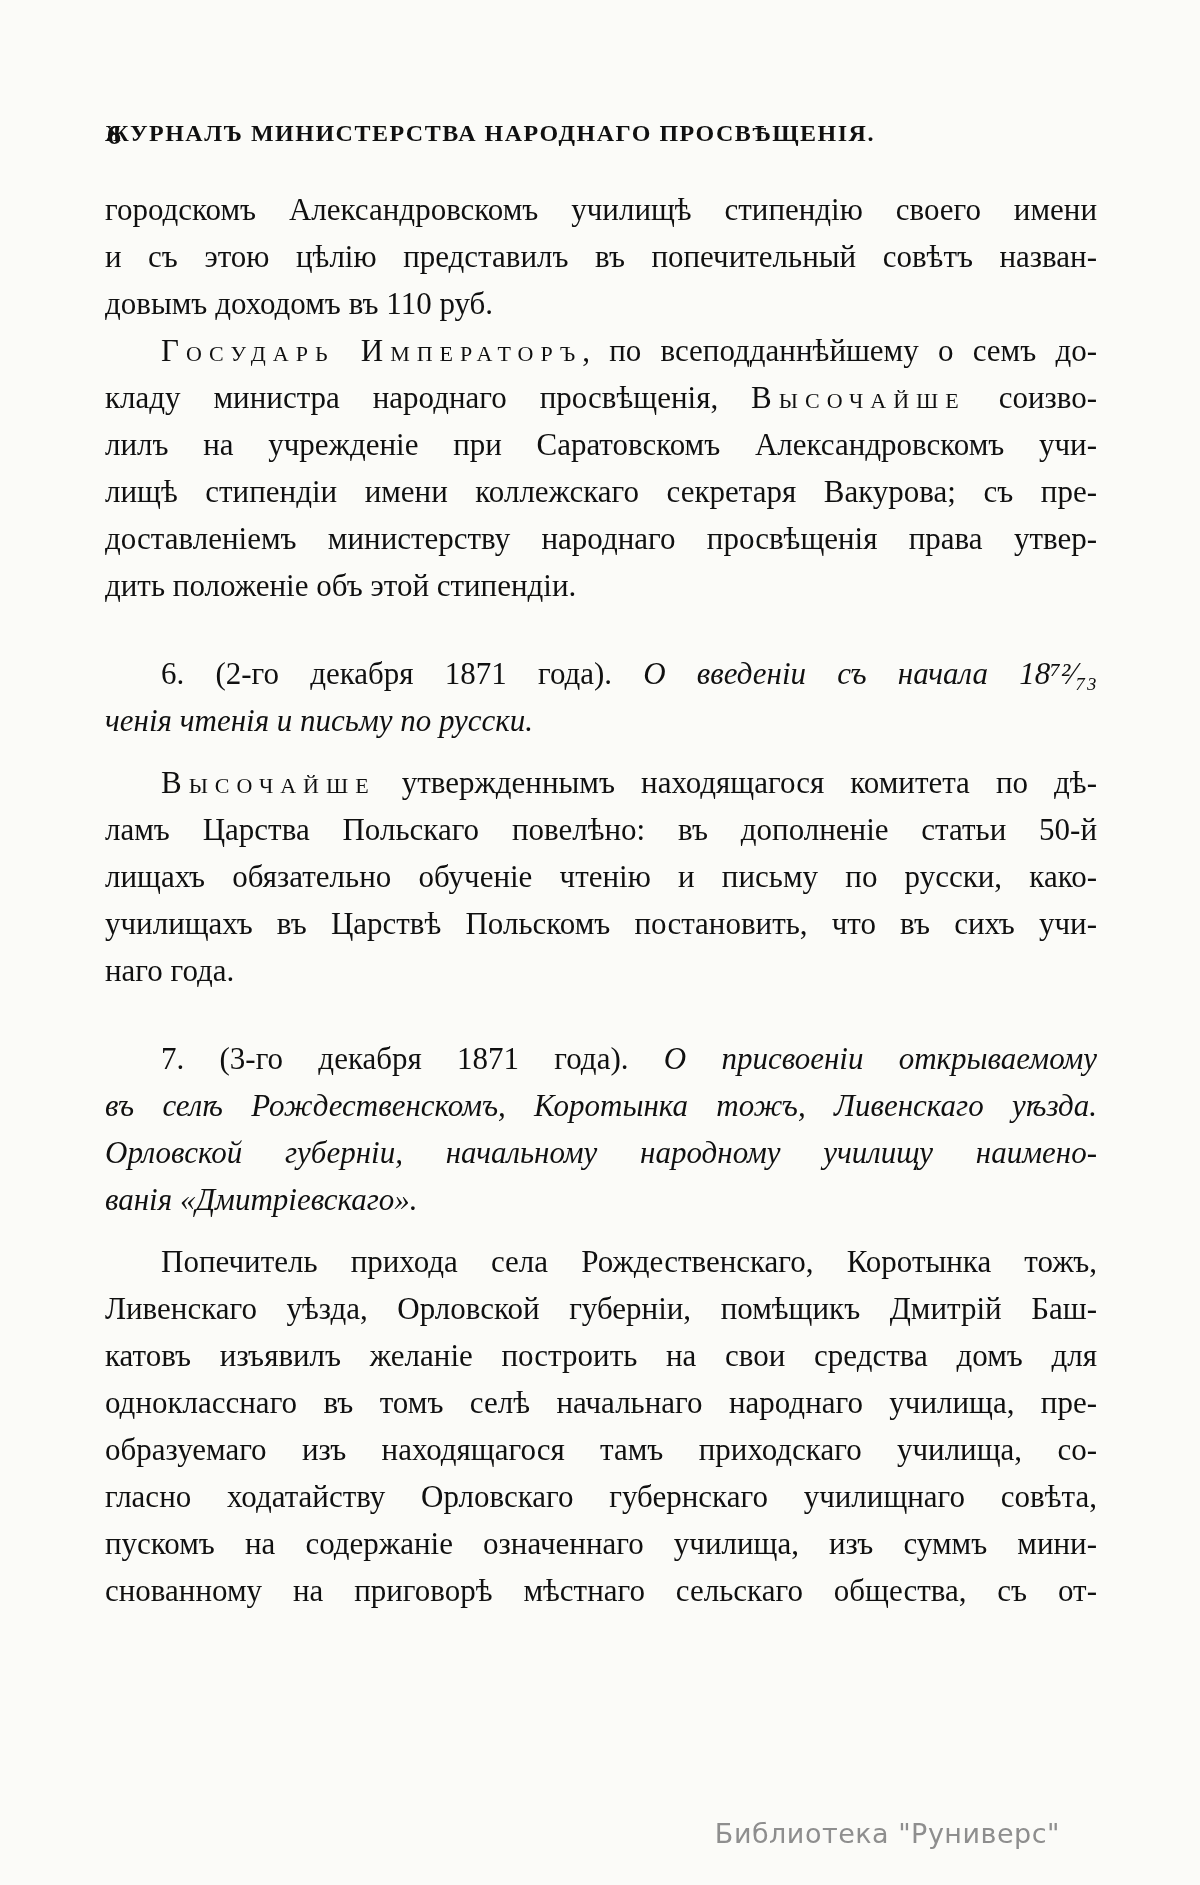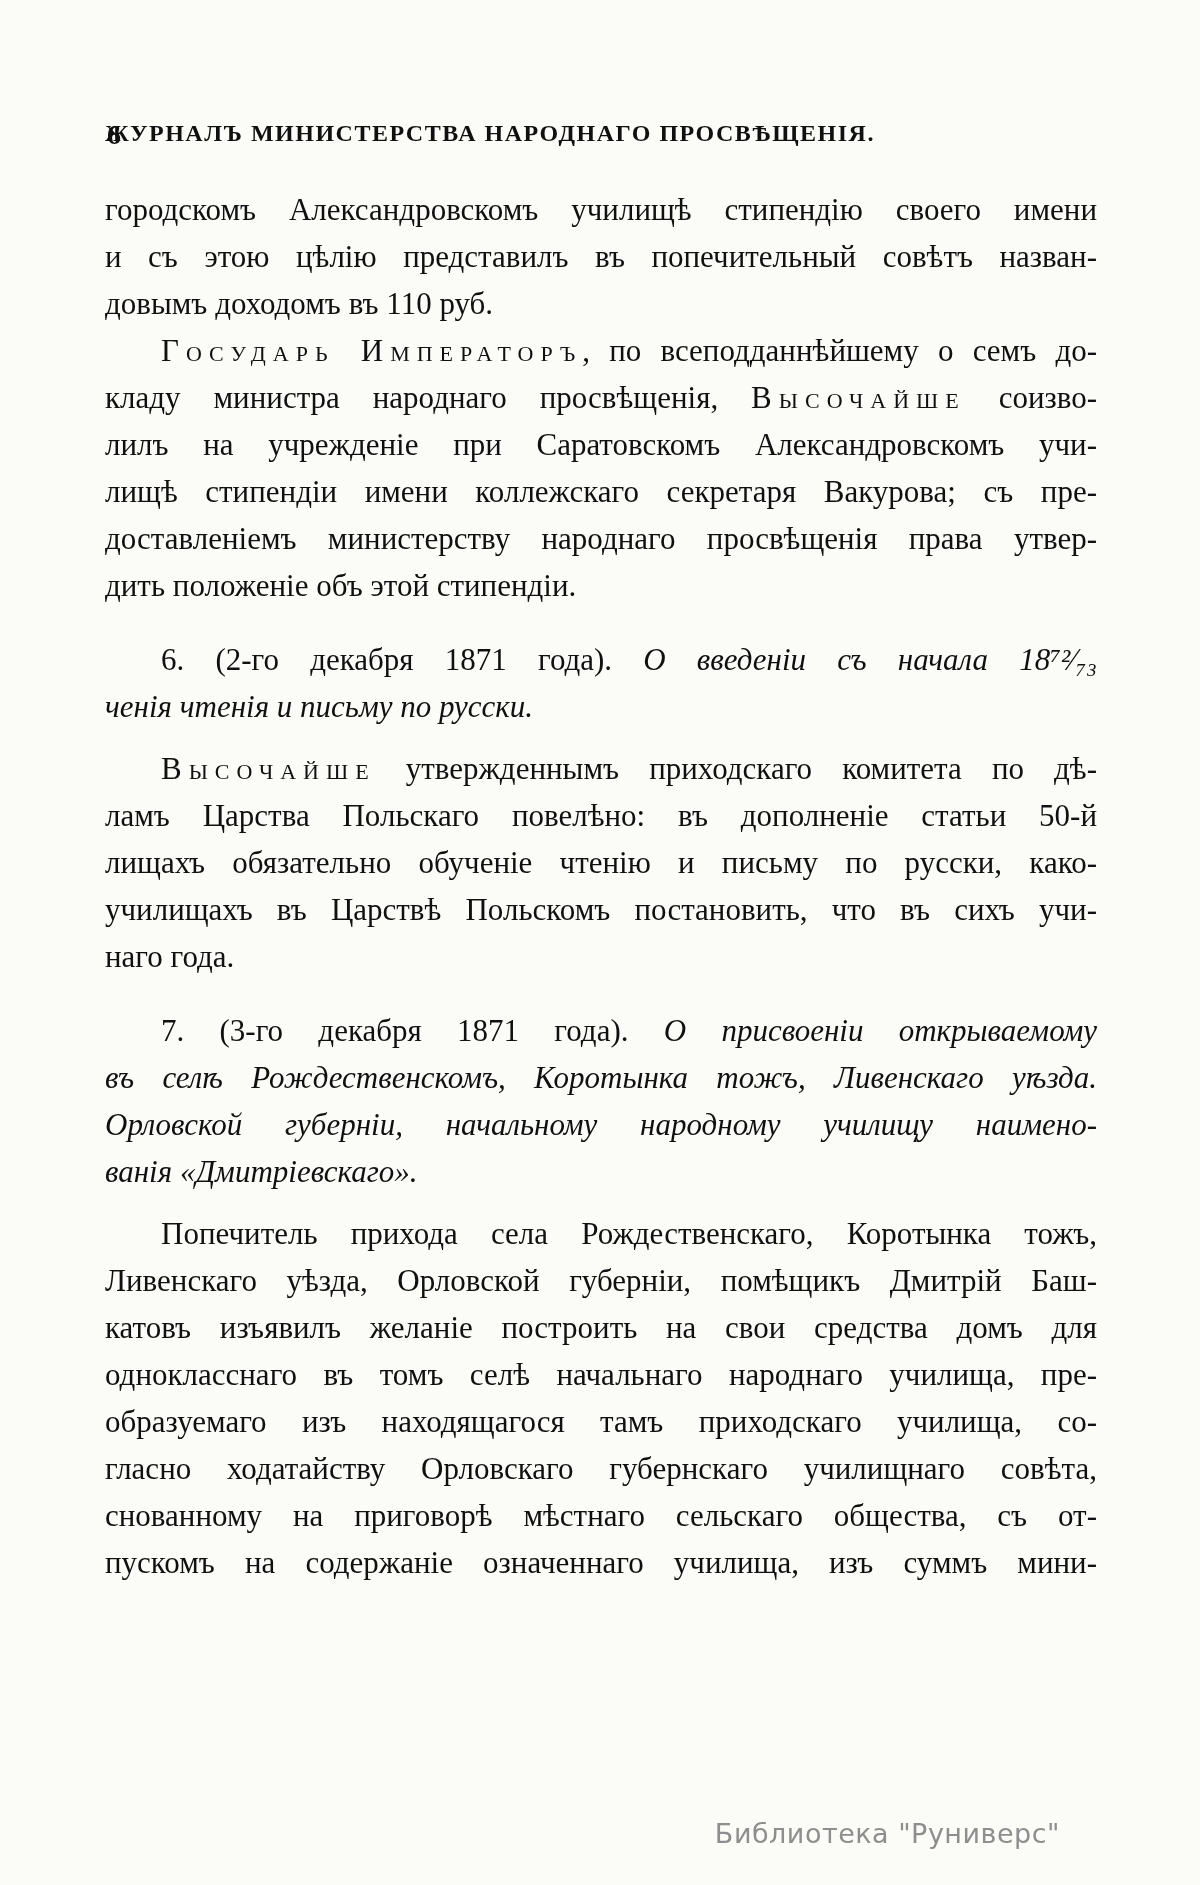--- a/index.html
+++ b/index.html
@@ -26,21 +26,21 @@
     padding-top: 4px;
     white-space: nowrap;
   }
   .text-column {
     position: absolute;
     top: 186px; left: 105px; width: 992px;
     font-size: 31px;
     line-height: 47px;
   }
   .block { margin: 0; }
-  .block.heading { margin-top: 27px; margin-bottom: 15px; }
+  .block.heading { margin-top: 41px; margin-bottom: 15px; }
   .line {
     text-align: justify;
     text-align-last: justify;
   }
   .line.no-just { text-align-last: left; }
   .line.indent { text-indent: 56px; }
   .seg-normal { font-style: normal; }
   .seg-italic { font-style: italic; }
   .seg-spaced {
     font-variant: small-caps;
@@ -75,37 +75,37 @@
       <div class="line"><span class="seg-normal">лилъ на учрежденіе при Саратовскомъ Александровскомъ учи-</span></div>
       <div class="line"><span class="seg-normal">лищѣ стипендіи имени коллежскаго секретаря Вакурова; съ пре-</span></div>
       <div class="line"><span class="seg-normal">доставленіемъ министерству народнаго просвѣщенія права утвер-</span></div>
       <div class="line no-just"><span class="seg-normal">дить положеніе объ этой стипендіи.</span></div>
     </div>
     <div class="block heading">
       <div class="line indent"><span class="seg-normal">6. (2-го декабря 1871 года). </span><span class="seg-italic">О введеніи съ начала 18⁷²⁄₇₃</span></div>
       <div class="line no-just"><span class="seg-italic">ченія чтенія и письму по русски.</span></div>
     </div>
     <div class="block paragraph">
-      <div class="line indent"><span class="seg-spaced">Высочайше</span><span class="seg-normal"> утвержденнымъ приходскаго комитета по дѣ-</span></div>
+      <div class="line indent"><span class="seg-spaced">Высочайше</span><span class="seg-normal"> утвержденнымъ находящагося комитета по дѣ-</span></div>
       <div class="line"><span class="seg-normal">ламъ Царства Польскаго повелѣно: въ дополненіе статьи 50-й</span></div>
       <div class="line"><span class="seg-normal">лищахъ обязательно обученіе чтенію и письму по русски, како-</span></div>
       <div class="line"><span class="seg-normal">училищахъ въ Царствѣ Польскомъ постановить, что въ сихъ учи-</span></div>
       <div class="line no-just"><span class="seg-normal">наго года.</span></div>
     </div>
     <div class="block heading">
       <div class="line indent"><span class="seg-normal">7. (3-го декабря 1871 года). </span><span class="seg-italic">О присвоеніи открываемому</span></div>
       <div class="line"><span class="seg-italic">въ селѣ Рождественскомъ, Коротынка тожъ, Ливенскаго уѣзда.</span></div>
       <div class="line"><span class="seg-italic">Орловской губерніи, начальному народному училищу наимено-</span></div>
       <div class="line no-just"><span class="seg-italic">ванія «Дмитріевскаго».</span></div>
     </div>
     <div class="block paragraph">
       <div class="line indent"><span class="seg-normal">Попечитель прихода села Рождественскаго, Коротынка тожъ,</span></div>
       <div class="line"><span class="seg-normal">Ливенскаго уѣзда, Орловской губерніи, помѣщикъ Дмитрій Баш-</span></div>
       <div class="line"><span class="seg-normal">катовъ изъявилъ желаніе построить на свои средства домъ для</span></div>
       <div class="line"><span class="seg-normal">однокласснаго въ томъ селѣ начальнаго народнаго училища, пре-</span></div>
       <div class="line"><span class="seg-normal">образуемаго изъ находящагося тамъ приходскаго училища, со-</span></div>
       <div class="line"><span class="seg-normal">гласно ходатайству Орловскаго губернскаго училищнаго совѣта,</span></div>
+      <div class="line"><span class="seg-normal">пускомъ на содержаніе означеннаго училища, изъ суммъ мини-</span></div>
       <div class="line"><span class="seg-normal">снованному на приговорѣ мѣстнаго сельскаго общества, съ от-</span></div>
-      <div class="line"><span class="seg-normal">пускомъ на содержаніе означеннаго училища, изъ суммъ мини-</span></div>
     </div>
   </div>
 
 <div class="watermark">Библиотека "Руниверс"</div>
 
 </body></html>

